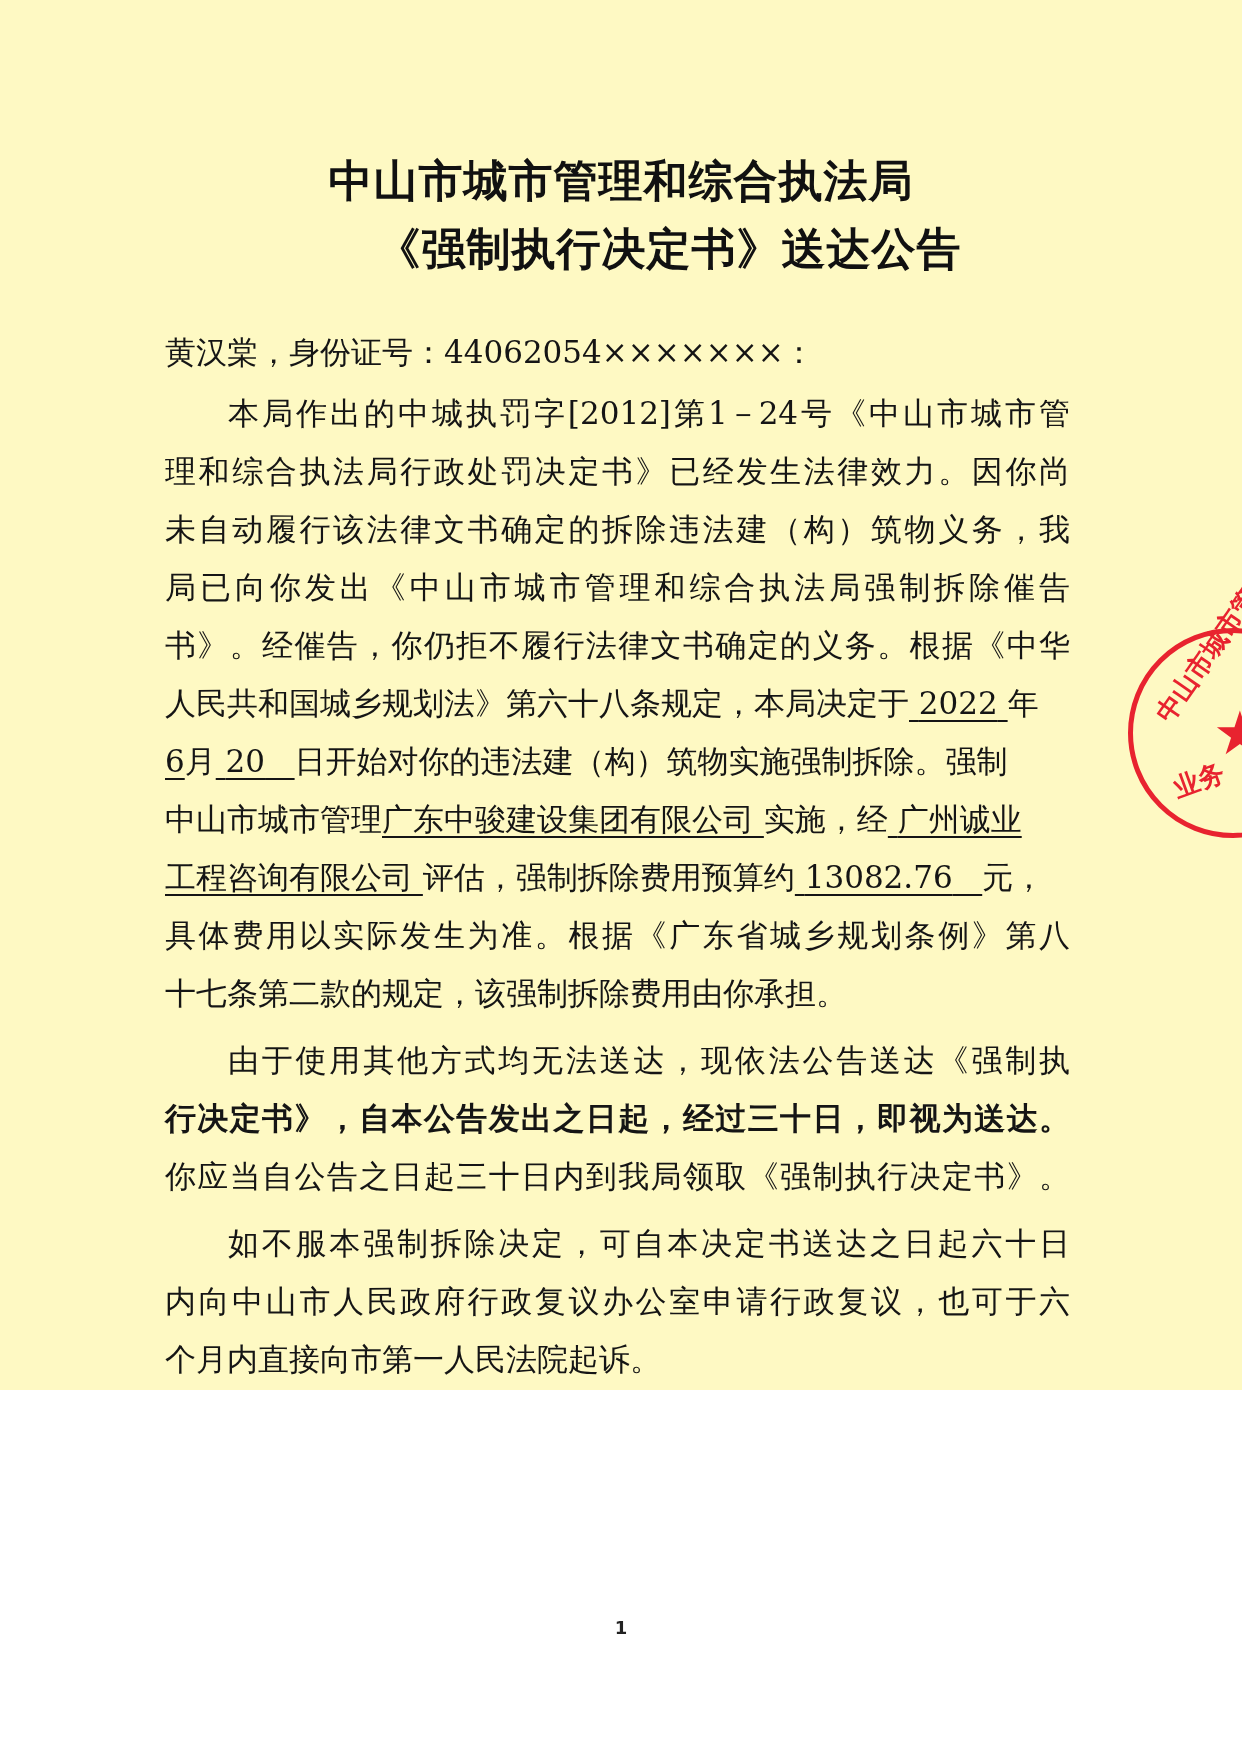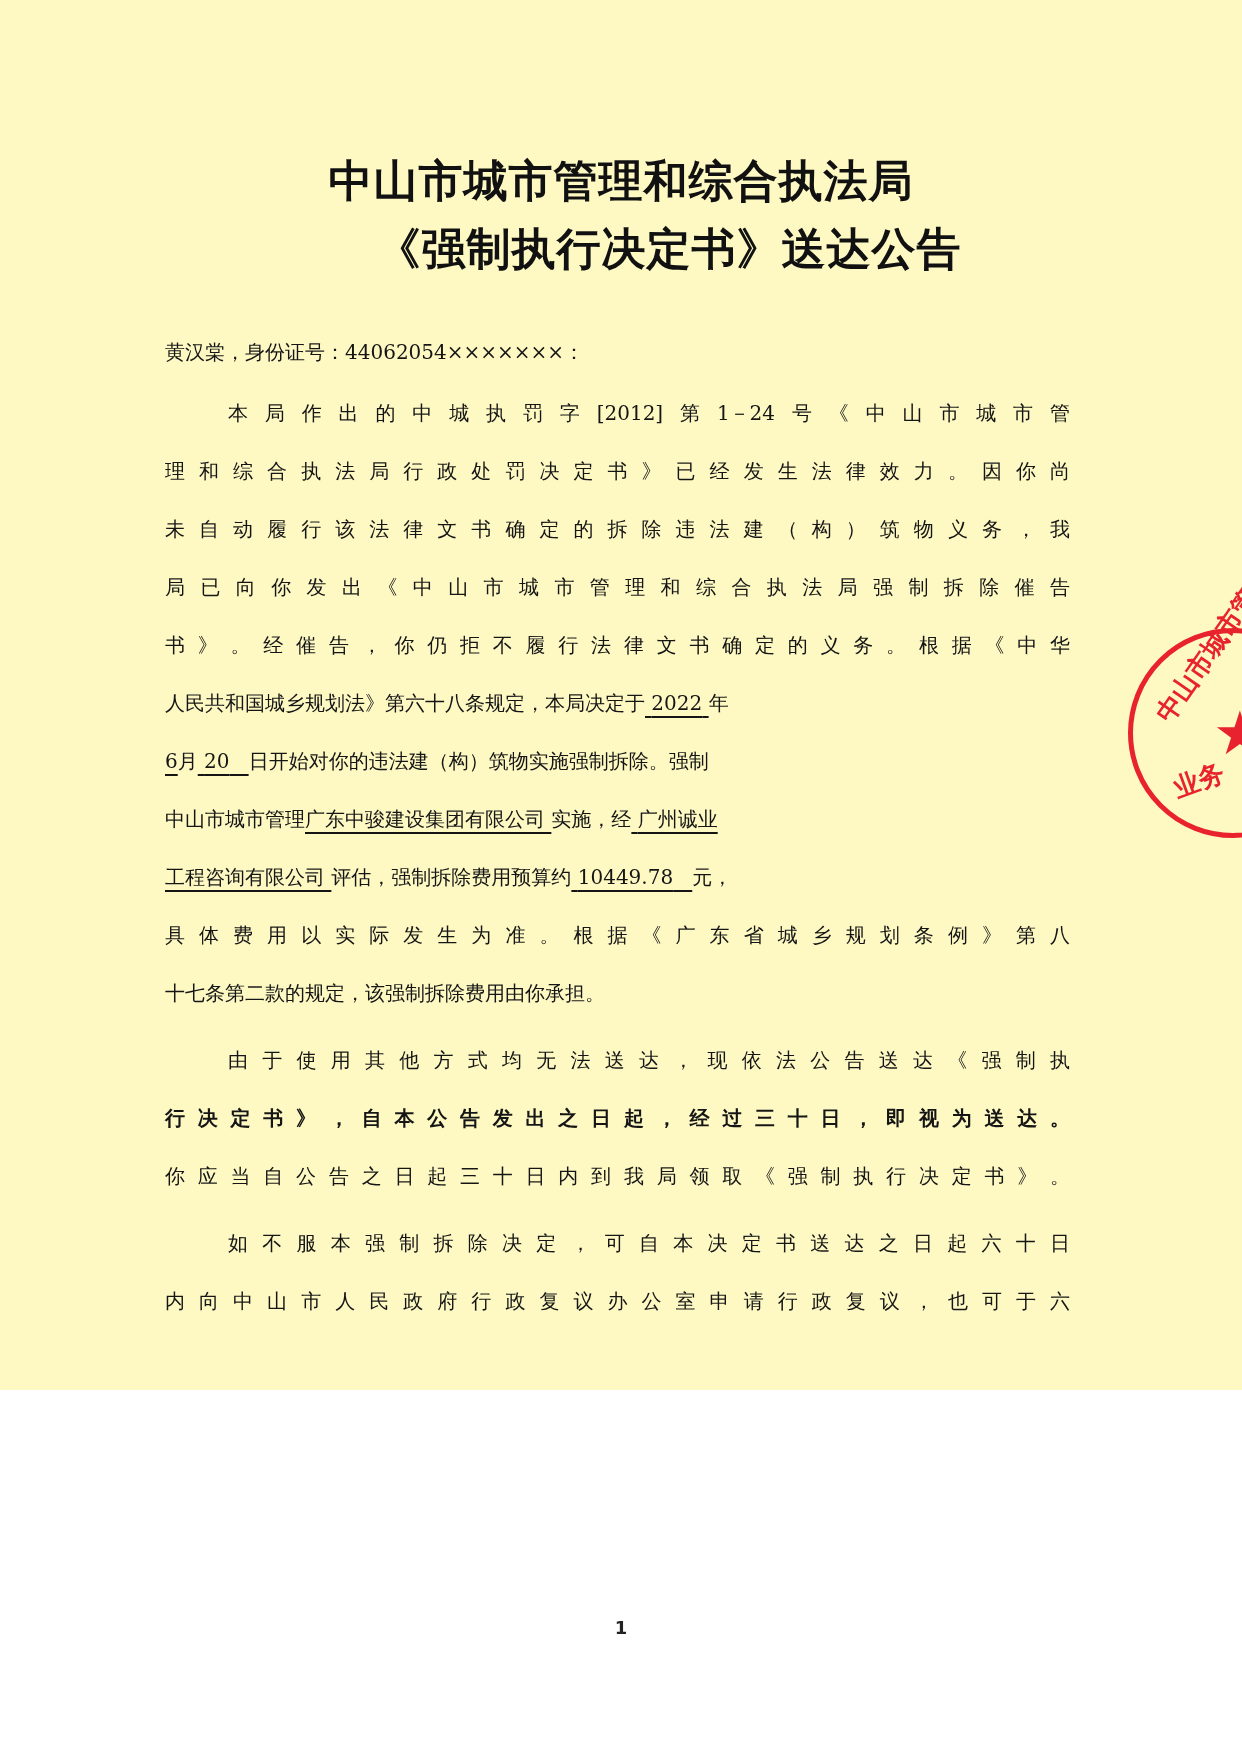--- a/index.html
+++ b/index.html
@@ -12,21 +12,21 @@
     }
     .title {
       position: absolute; left: 0; width: 1242px; text-align: center;
       font-family: "DejaVu Sans", "Liberation Sans", sans-serif;
       font-weight: bold; font-size: 44px; letter-spacing: 1px; color: #111;
     }
     .title.l1 { top: 152px; }
     .title.l2 { top: 220px; padding-left: 48px; }
     .line {
       position: absolute; left: 165px; width: 905px;
-      font-size: 20px; line-height: 40px; white-space: nowrap;
+      font-size: 31px; line-height: 40px; white-space: nowrap;
       text-align: justify; text-align-last: justify;
     }
     .line.nojust { text-align: left; text-align-last: left; }
     .line.indent { left: 228px; width: 842px; }
     .u { text-decoration: underline; text-underline-offset: 6px; text-decoration-thickness: 2px; }
     .pagenum {
       position: absolute; left: 0; width: 1242px; top: 1617px; text-align: center;
       font-family: "DejaVu Sans", "Liberation Sans", sans-serif; font-size: 18px; font-weight: bold; color: #222;
     }
     .seal {
@@ -70,32 +70,33 @@
 
   <div class="line nojust" style="top:741px;">
     <span class="u">6</span><span>月</span><span class="u">&nbsp;<span>20</span>&nbsp;&nbsp;&nbsp;</span><span>日开始对你的违法建（构）筑物实施强制拆除。强制</span>
   </div>
 
   <div class="line nojust" style="top:799px;">
     <span>中山市城市管理</span><span class="u"><span>广东中骏建设集团有限公司</span>&nbsp;</span><span>实施，经</span><span class="u">&nbsp;<span>广州诚业</span></span>
   </div>
 
   <div class="line nojust" style="top:857px;">
-    <span class="u"><span>工程咨询有限公司</span>&nbsp;</span><span>评估，强制拆除费用预算约</span><span class="u">&nbsp;<span>10449.78</span>&nbsp;&nbsp;&nbsp;</span><span>元，</span>
+    <span class="u"><span>工程咨询有限公司</span>&nbsp;</span><span>评估，强制拆除费用预算约</span><span class="u">&nbsp;<span>13082.76</span>&nbsp;&nbsp;&nbsp;</span><span>元，</span>
   </div>
 
   <div class="line" style="top:915px;">具体费用以实际发生为准。根据《广东省城乡规划条例》第八</div>
   <div class="line nojust" style="top:973px;">十七条第二款的规定，该强制拆除费用由你承担。</div>
 
   <div class="line indent" style="top:1040px;">由于使用其他方式均无法送达，现依法公告送达《强制执</div>
   <div class="line" style="top:1098px;font-weight:bold;">行决定书》，自本公告发出之日起，经过三十日，即视为送达。</div>
   <div class="line" style="top:1156px;">你应当自公告之日起三十日内到我局领取《强制执行决定书》。</div>
 
   <div class="line indent" style="top:1223px;">如不服本强制拆除决定，可自本决定书送达之日起六十日</div>
   <div class="line" style="top:1281px;">内向中山市人民政府行政复议办公室申请行政复议，也可于六</div>
+  <div class="line nojust" style="top:1339px;">个月内直接向市第一人民法院起诉。</div>
 
   <div class="pagenum">1</div>
 
   <div class="seal">
     <div class="seal-text">中山市城市管理</div>
     <div class="seal-star">★</div>
     <div class="seal-bottom">业务</div>
   </div>
 
 </div>

